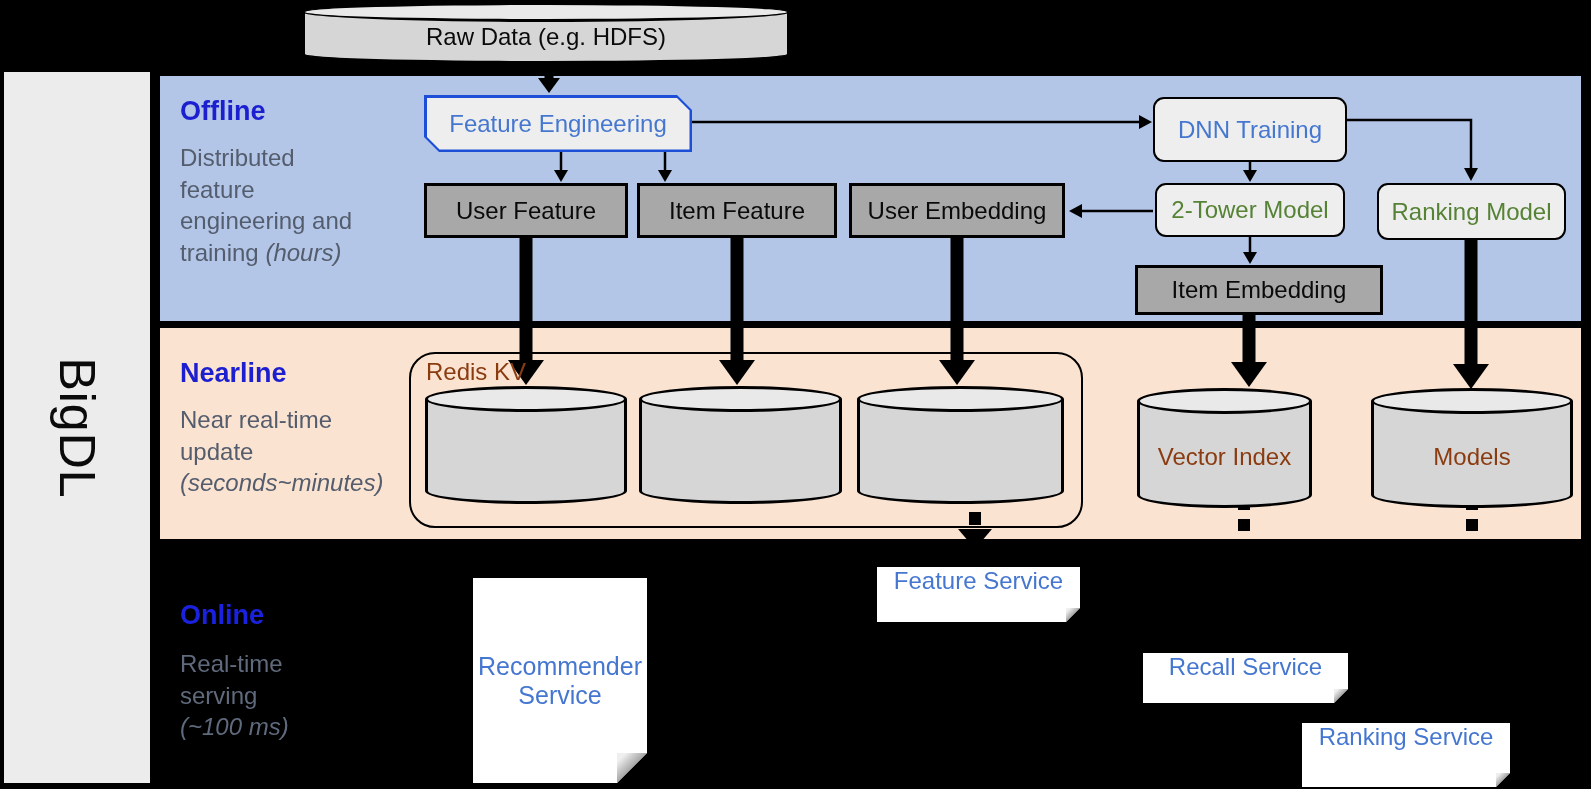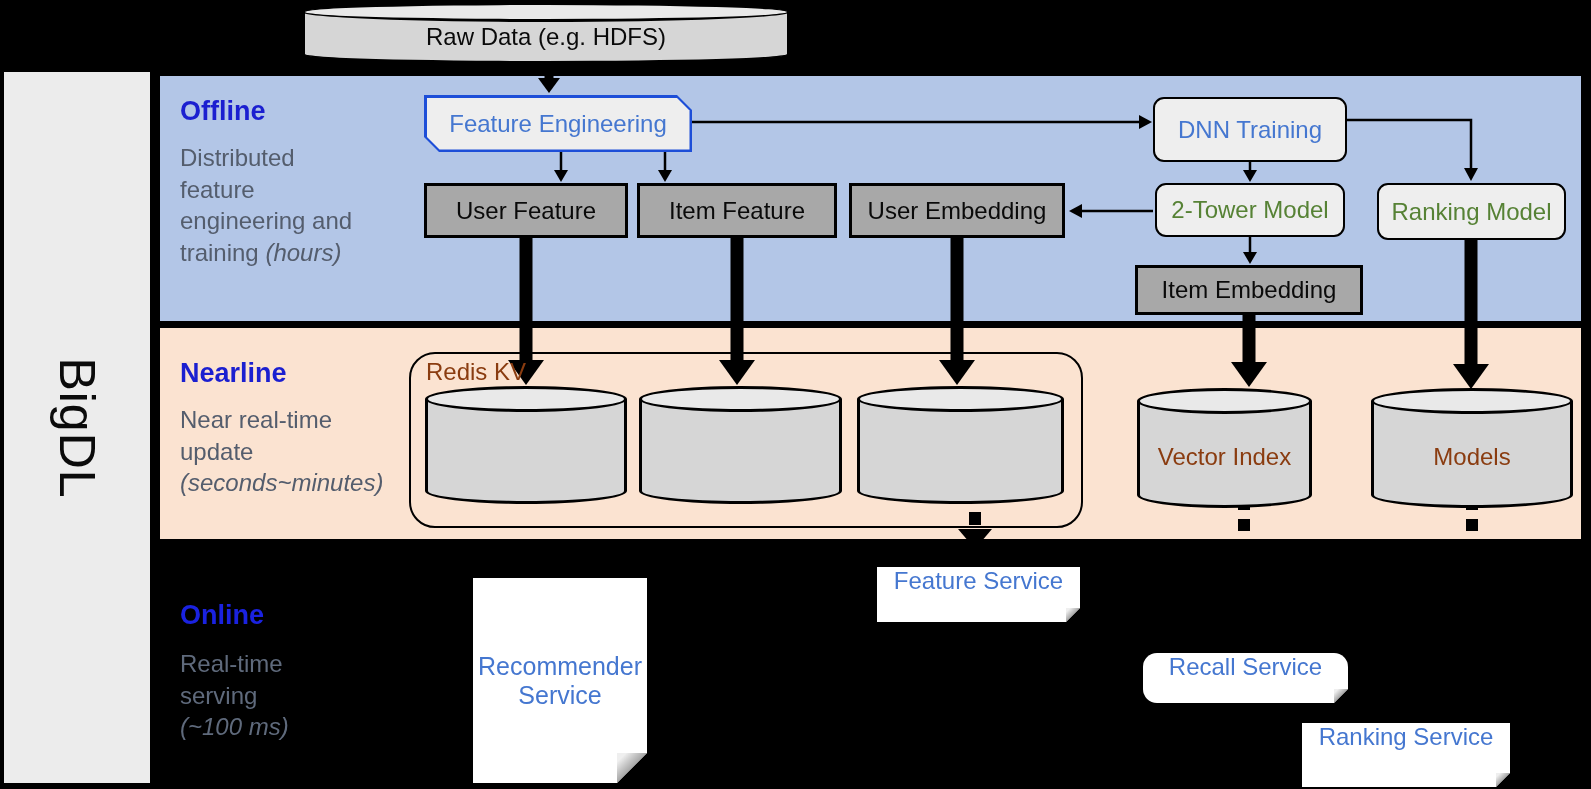--- a/index.html
+++ b/index.html
@@ -162,21 +162,21 @@
   </div>
   <div class="node graybox z5" style="left:849px; top:183px; width:216px; height:55px;text-align:right;">
     <span>User Embedding</span>
   </div>
   <div class="node lightbox round green-t z5" style="left:1155px; top:183px; width:190px; height:54px;">
     <span>2-Tower Model</span>
   </div>
   <div class="node lightbox round green-t z5" style="left:1377px; top:183px; width:189px; height:57px;">
     <span>Ranking Model</span>
   </div>
-  <div class="node graybox z5" style="left:1135px; top:265px; width:228px; height:50px;">
+  <div class="node graybox z5" style="left:1135px; top:265px; width:248px; height:50px;">
     <span>Item Embedding</span>
   </div>
 
   <div class="sec-title" style="left:180px; top:358px;">Nearline</div>
   <div class="sec-desc" style="left:180px; top:404px; width:256px;">
     <span class="ln">Near real-time</span>
     <span class="ln">update</span>
     <span class="ln"><span class="inline"></span><span class="inline it">(seconds~minutes)</span></span>
   </div>
 
@@ -218,21 +218,21 @@
   </div>
 
   <div class="doc z5" style="left:473px; top:578px; width:174px; height:205px;padding-left:8px;">
     <span>Recommender Service</span>
     <div class="fold"></div>
   </div>
   <div class="svc z5" style="left:877px; top:567px; width:203px; height:55px;">
     <span>Feature Service</span>
     <div class="fold"></div>
   </div>
-  <div class="svc z5" style="left:1143px; top:653px; width:205px; height:50px;border-radius:14px;">
+  <div class="svc z5" style="left:1143px; top:653px; width:205px; height:50px;">
     <span>Recall Service</span>
     <div class="fold"></div>
   </div>
   <div class="svc z5" style="left:1302px; top:723px; width:208px; height:64px;">
     <span>Ranking Service</span>
     <div class="fold"></div>
   </div>
 
 </div>
 

